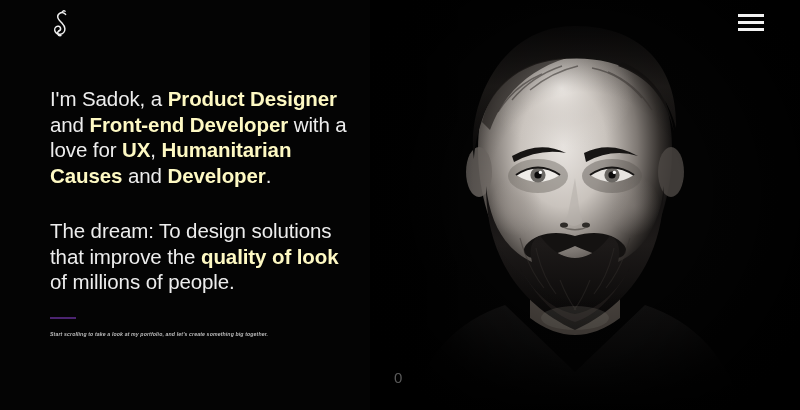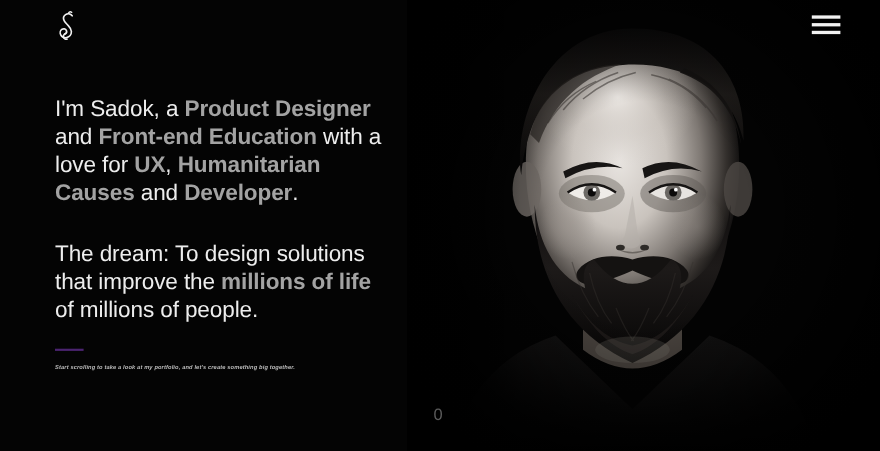--- a/index.html
+++ b/index.html
@@ -93,21 +93,21 @@
   .hero-line {
     color: #ededed;
     font-size: 20.5px;
     line-height: 25.5px;
     font-weight: 400;
     letter-spacing: -0.1px;
     margin: 0;
   }
   .hero-line b {
     font-weight: 700;
-    color: #a3a3a3;
+    color: #fef9c3;
   }
   .hero-para-2 {
     margin-top: 30px;
   }
 
   .rule {
     margin-top: 22px;
     width: 26px;
     height: 2px;
     background: #4b2470;
@@ -282,21 +282,21 @@
     </svg>
   </div>
 
   <div class="menu-toggle">
     <span class="bar"></span>
     <span class="bar"></span>
     <span class="bar"></span>
   </div>
 
   <div class="hero">
-    <p class="hero-line">I'm Sadok, a <b>Product Designer</b> and <b>Front-end Education</b> with a love for <b>UX</b>, <b>Humanitarian Causes</b> and <b>Developer</b>.</p>
-    <p class="hero-line hero-para-2">The dream: To design solutions that improve the <b>millions of life</b> of millions of people.</p>
+    <p class="hero-line">I'm Sadok, a <b>Product Designer</b> and <b>Front-end Developer</b> with a love for <b>UX</b>, <b>Humanitarian Causes</b> and <b>Developer</b>.</p>
+    <p class="hero-line hero-para-2">The dream: To design solutions that improve the <b>quality of look</b> of millions of people.</p>
     <div class="rule"></div>
     <div class="scroll-note">Start scrolling to take a look at my portfolio, and let's create something big together.</div>
   </div>
 
   <div class="slide-counter">0</div>
 
 </div>
 
 </body></html>

